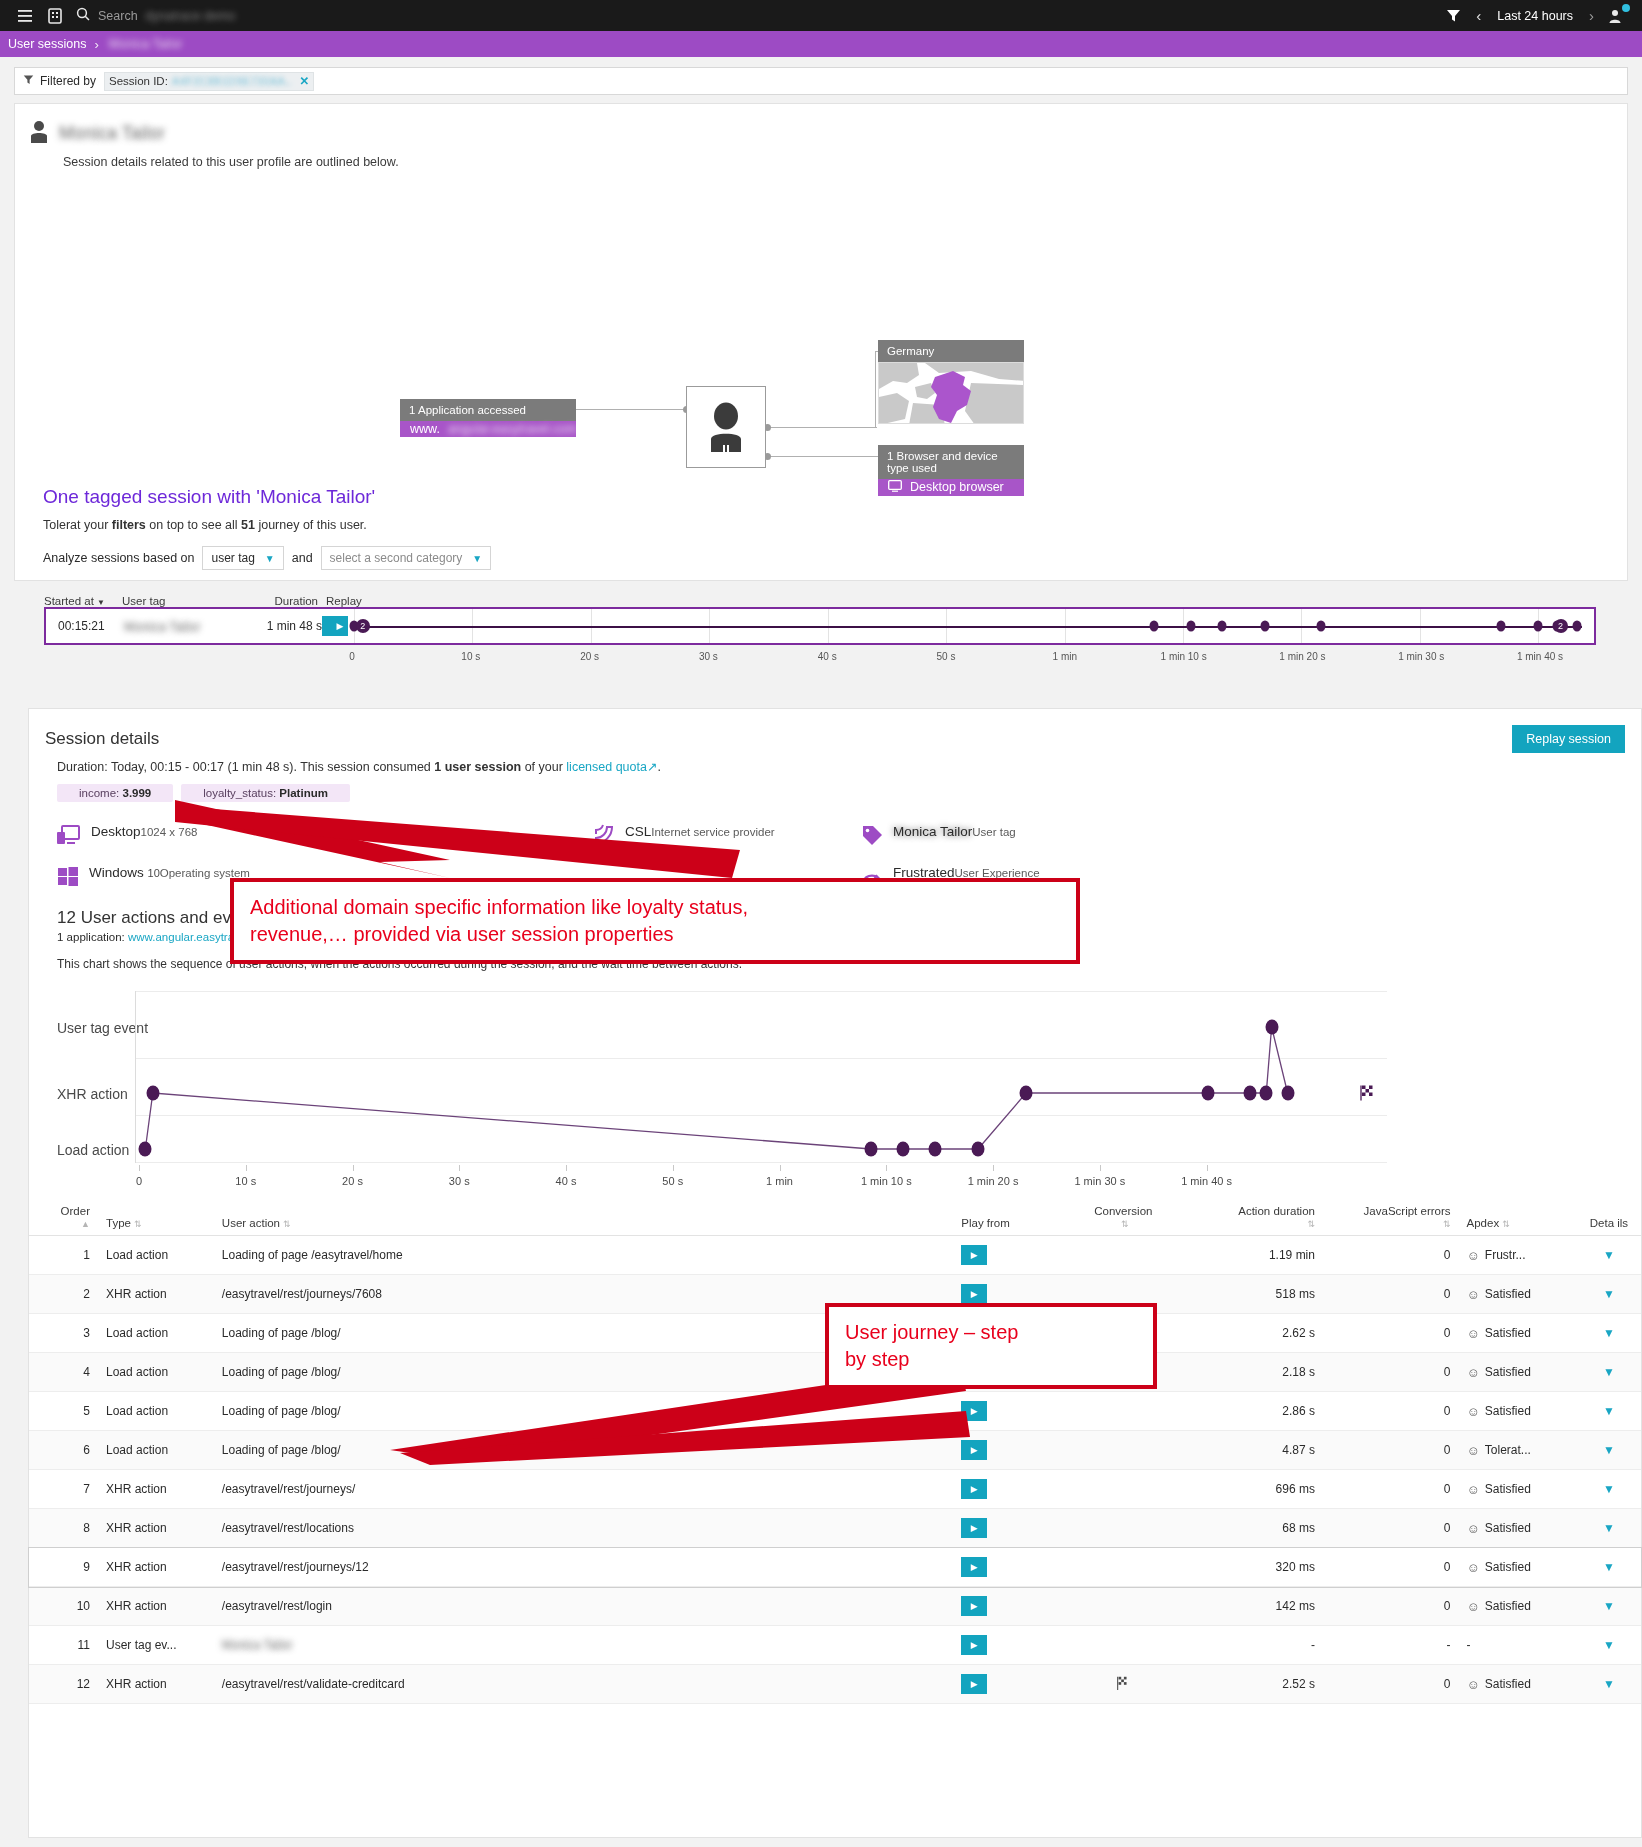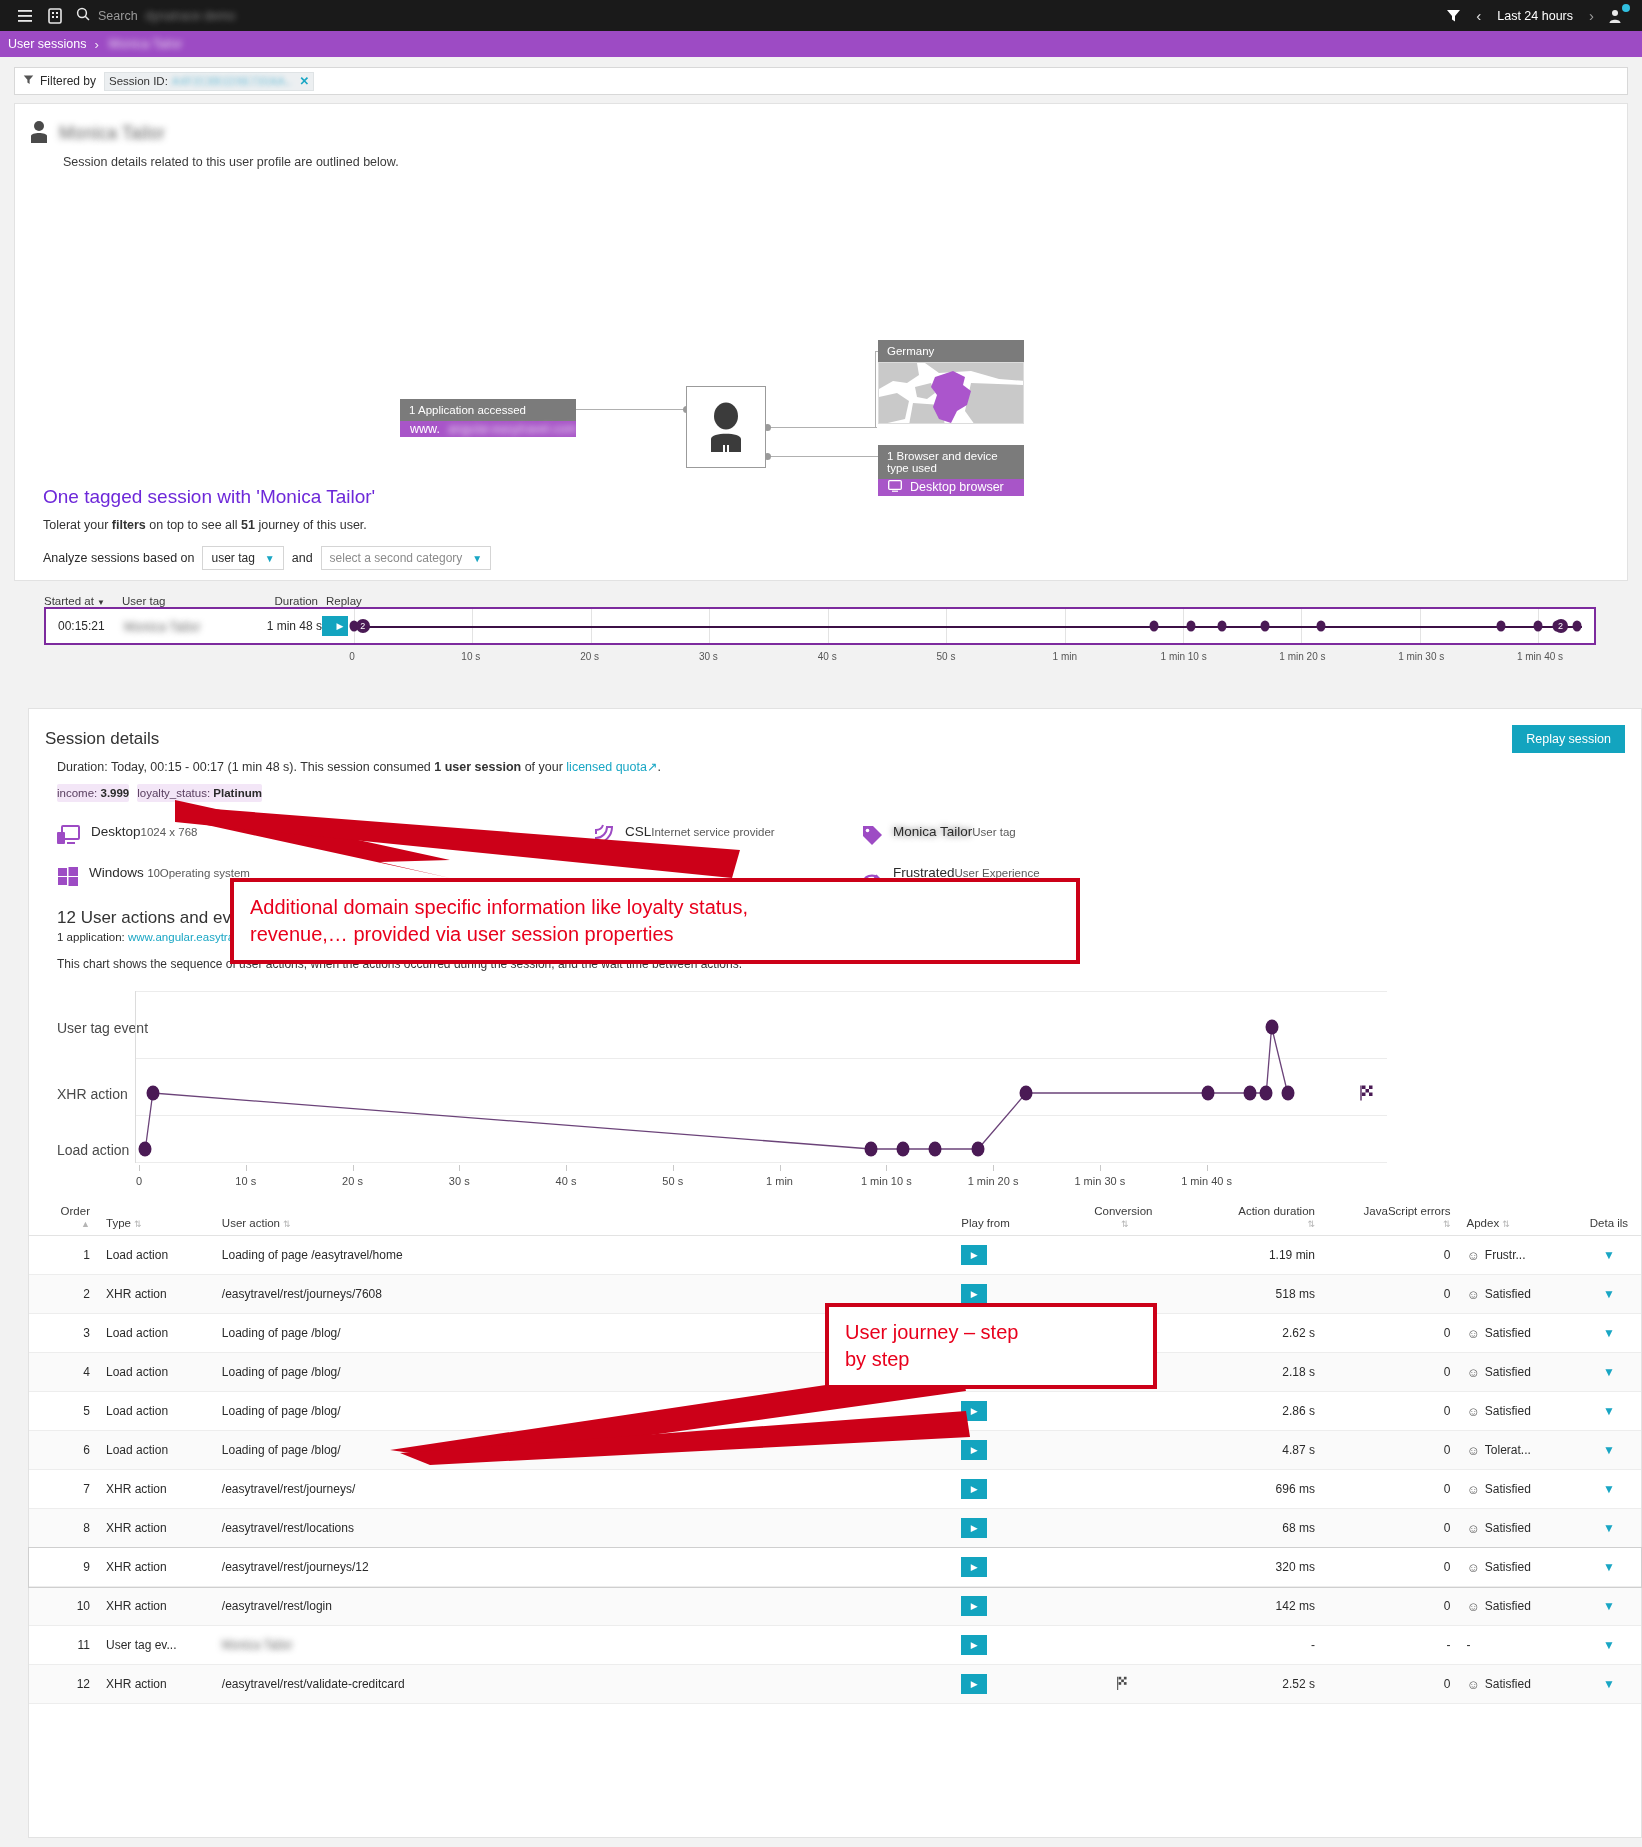--- a/index.html
+++ b/index.html
@@ -66,21 +66,21 @@
   .tl-badge{position:absolute;width:14px;height:14px;border-radius:50%;background:#4a1a55;color:#fff;font-size:9px;display:flex;align-items:center;justify-content:center;transform:translate(-50%,-50%);z-index:3;}
   .tl-line{position:absolute;height:2px;background:#3c1046;}
   .playbtn{width:26px;height:20px;background:#13a4bf;display:inline-flex;align-items:center;justify-content:center;color:#fff;font-size:9px;cursor:pointer;}
   
   .sd-head{display:flex;align-items:center;padding:16px 16px 0 16px;}
   .sd-title{font-size:17px;color:#333;}
   .btn-primary{margin-left:auto;background:#13a4bf;color:#fff;border:none;font-size:12.5px;padding:7px 14px;cursor:pointer;font-family:inherit;}
   .sd-sub{font-size:12.5px;padding:6px 0 0 28px;color:#333;}
   .link{color:#19a6c4;text-decoration:none;}
   .props{display:flex;gap:8px;padding:10px 0 0 28px;}
-  .prop{background:#f3e6f7;color:#5a4060;font-size:11.5px;padding:3px 0;border-radius:2px;}
+  .prop{background:#f3e6f7;color:#5a4060;font-size:11.5px;padding:3px 22px;border-radius:2px;}
   .prop b{color:#2a2a2a;}
   .facts{position:relative;padding:14px 0 0 28px;}
   .fact-row{display:flex;}
   .fact{display:flex;align-items:flex-start;gap:10px;width:268px;padding:8px 0;}
   .fact .ftxt .l1{font-size:13.5px;color:#2b2b2b;}
   .fact .ftxt .l1 small{font-size:11px;color:#4a4a4a;}
   .fact .ftxt .l2{font-size:11.5px;color:#5a5a5a;margin-top:2px;}
   
   .ua-title{font-size:17px;color:#333;padding:10px 0 0 28px;}
   .ua-app{font-size:11.5px;padding:3px 0 0 28px;}

